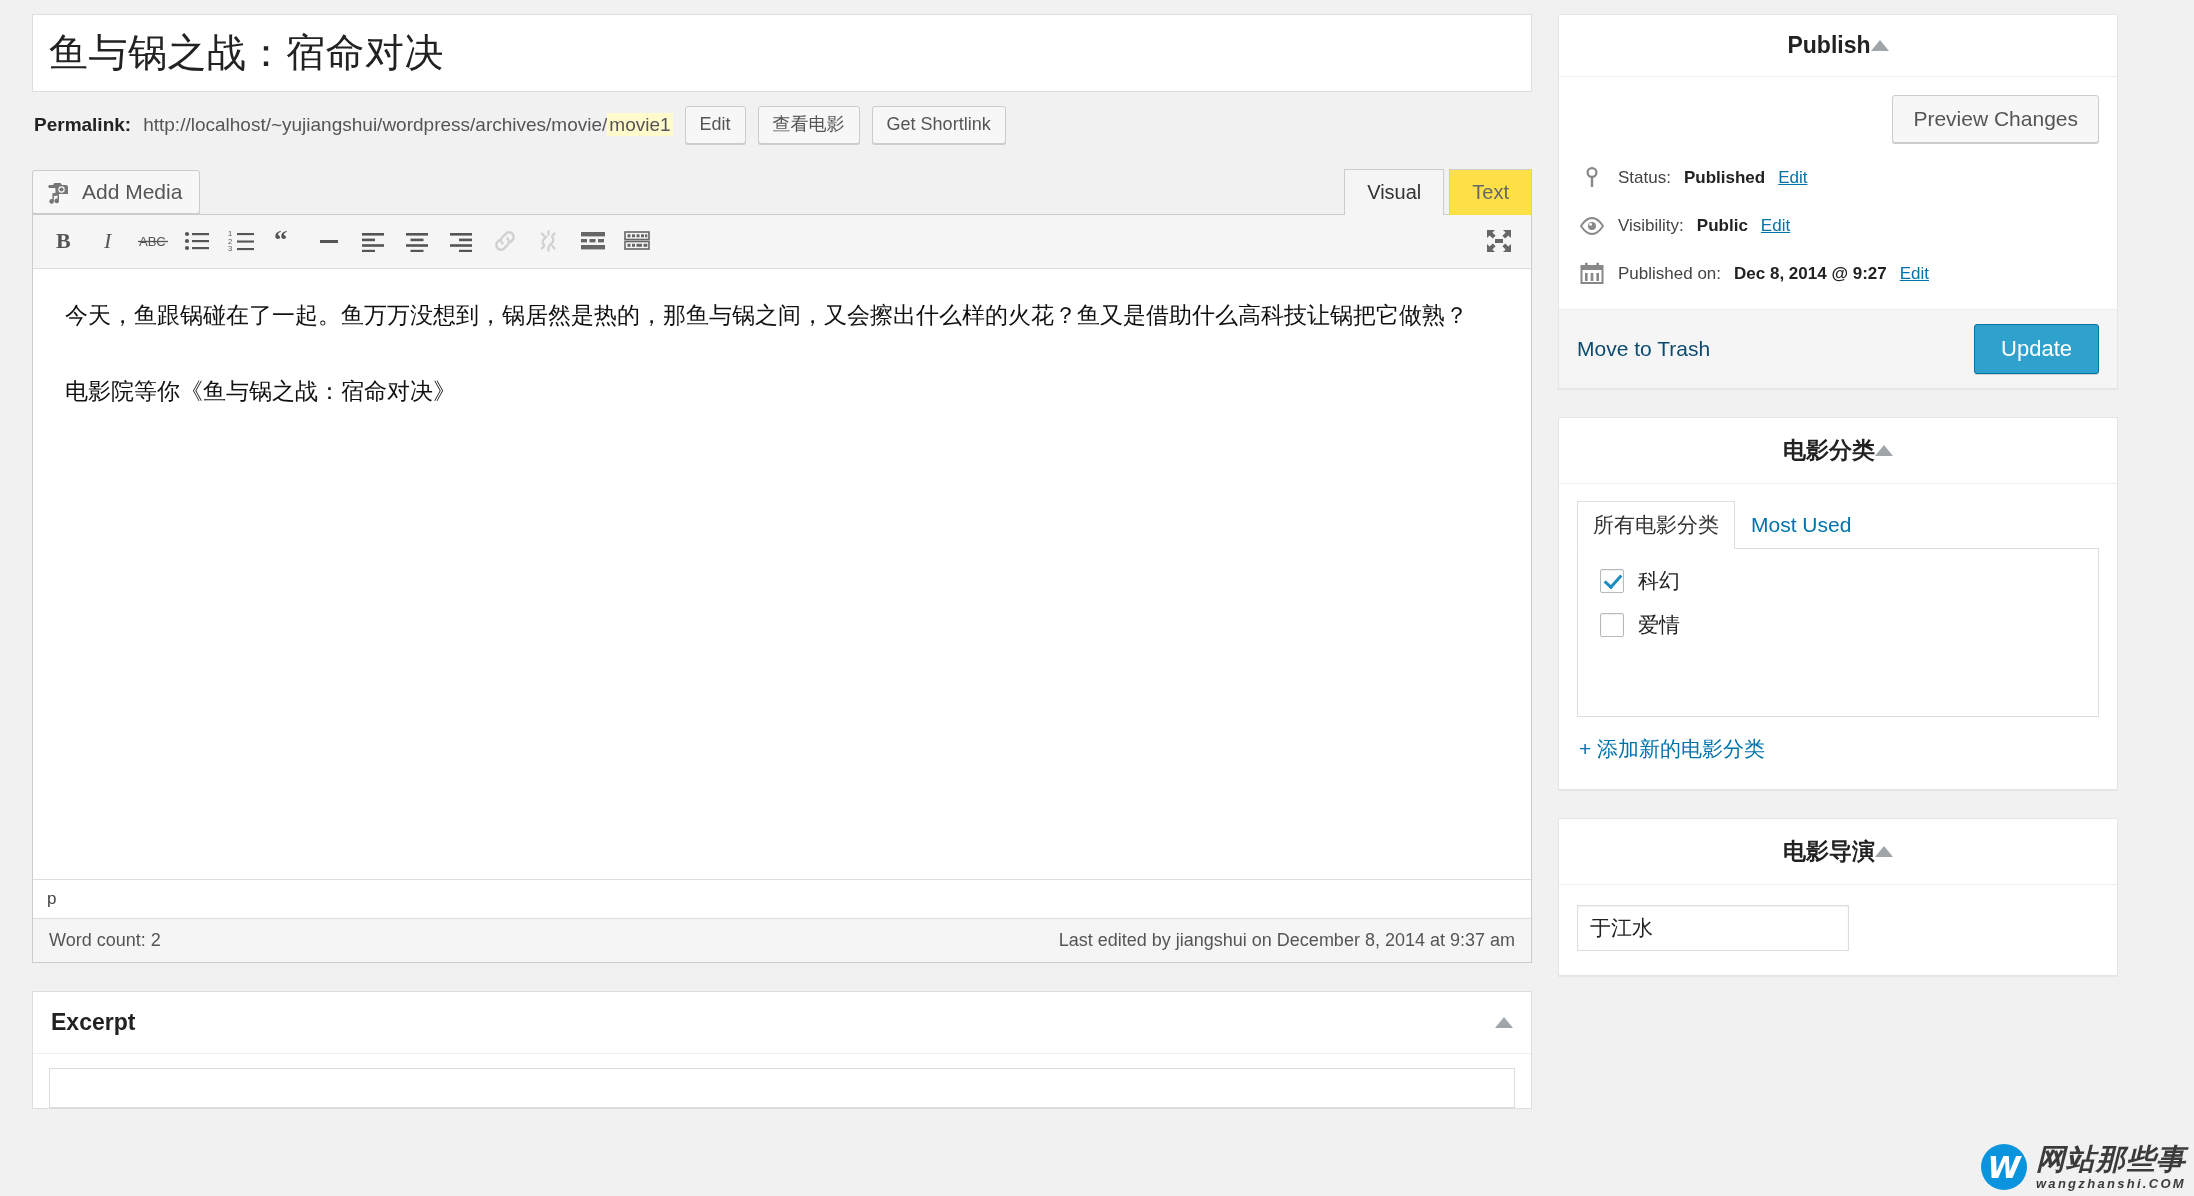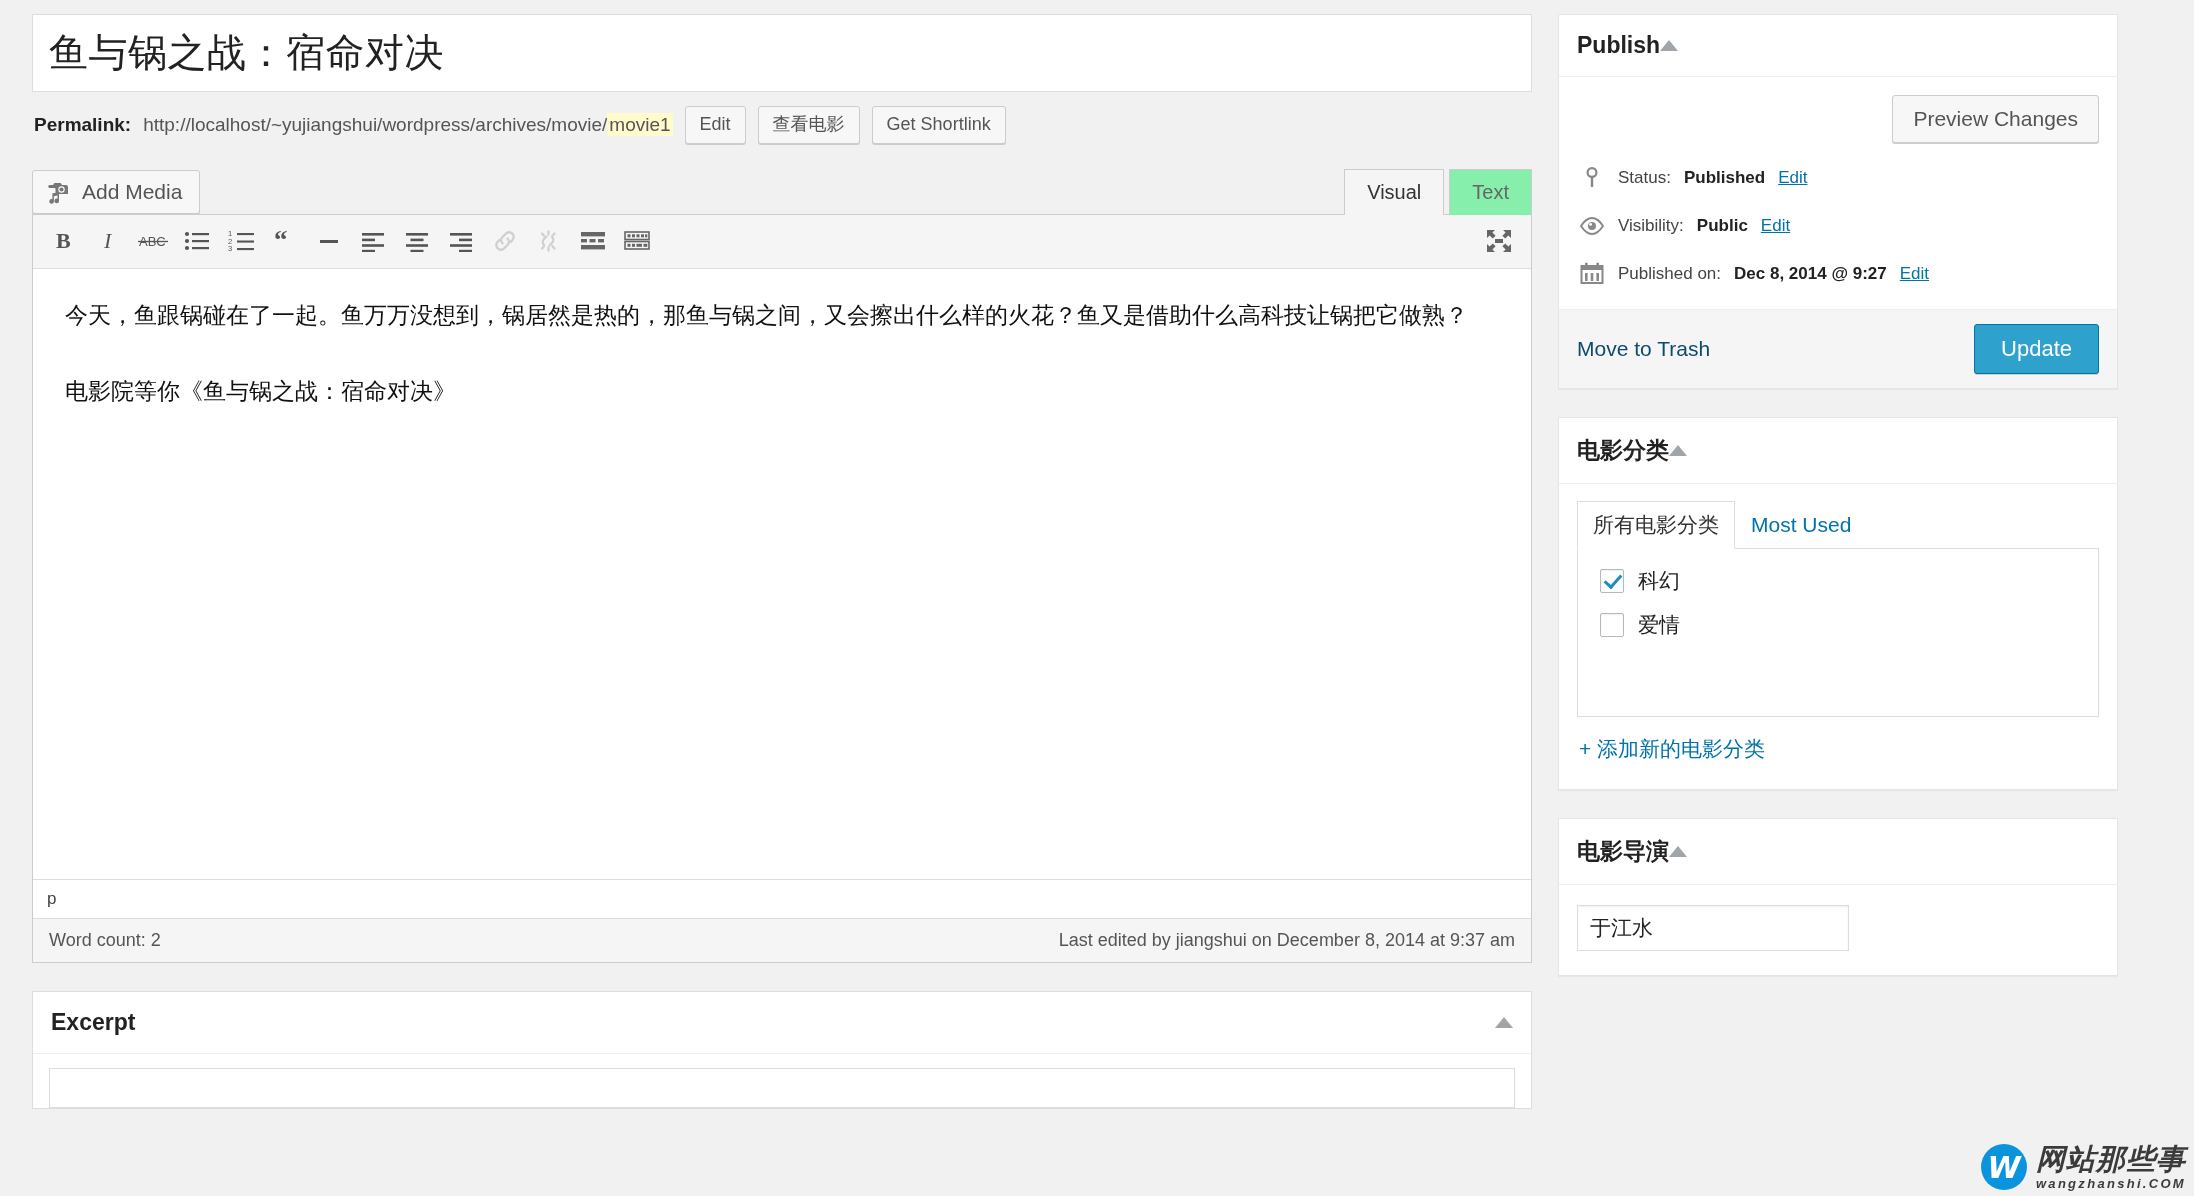--- a/index.html
+++ b/index.html
@@ -89,21 +89,21 @@
     font-size: 20px;
     padding: 10px 22px 11px;
     border: 1px solid #ccc;
     border-bottom: none;
     cursor: pointer;
     line-height: 1.2;
     position: relative;
     top: 1px;
   }
   .ed-tab.active { background: #f5f5f5; color: #333; border-color: #ccc; }
-  .ed-tab.inactive { background: #86efac; color: #666; margin-left: 5px; border-color: #ccc; }
+  .ed-tab.inactive { background: #fde047; color: #666; margin-left: 5px; border-color: #ccc; }
 
   .editor-wrap {
     background: #fff;
     border: 1px solid #ccc;
     margin-top: 0;
   }
   .toolbar {
     background: #f5f5f5;
     border-bottom: 1px solid #ddd;
     display: flex;
@@ -170,21 +170,21 @@
 
   
   .col-side { width: 560px; flex: 0 0 560px; }
   .panel {
     background: #fff;
     border: 1px solid #e5e5e5;
     box-shadow: 0 1px 1px rgba(0,0,0,.04);
     margin-bottom: 28px;
   }
   .panel-head {
-    display: flex; align-items: center; justify-content: flex-start;
+    display: flex; align-items: center; justify-content: center;
     padding: 17px 18px;
     border-bottom: 1px solid #eee;
   }
   .panel-title { font-size: 23px; font-weight: bold; color: #222; }
   .toggle-tri {
     width: 0; height: 0;
     border-left: 9px solid transparent;
     border-right: 9px solid transparent;
     border-bottom: 11px solid #a0a5aa;
     cursor: pointer;

